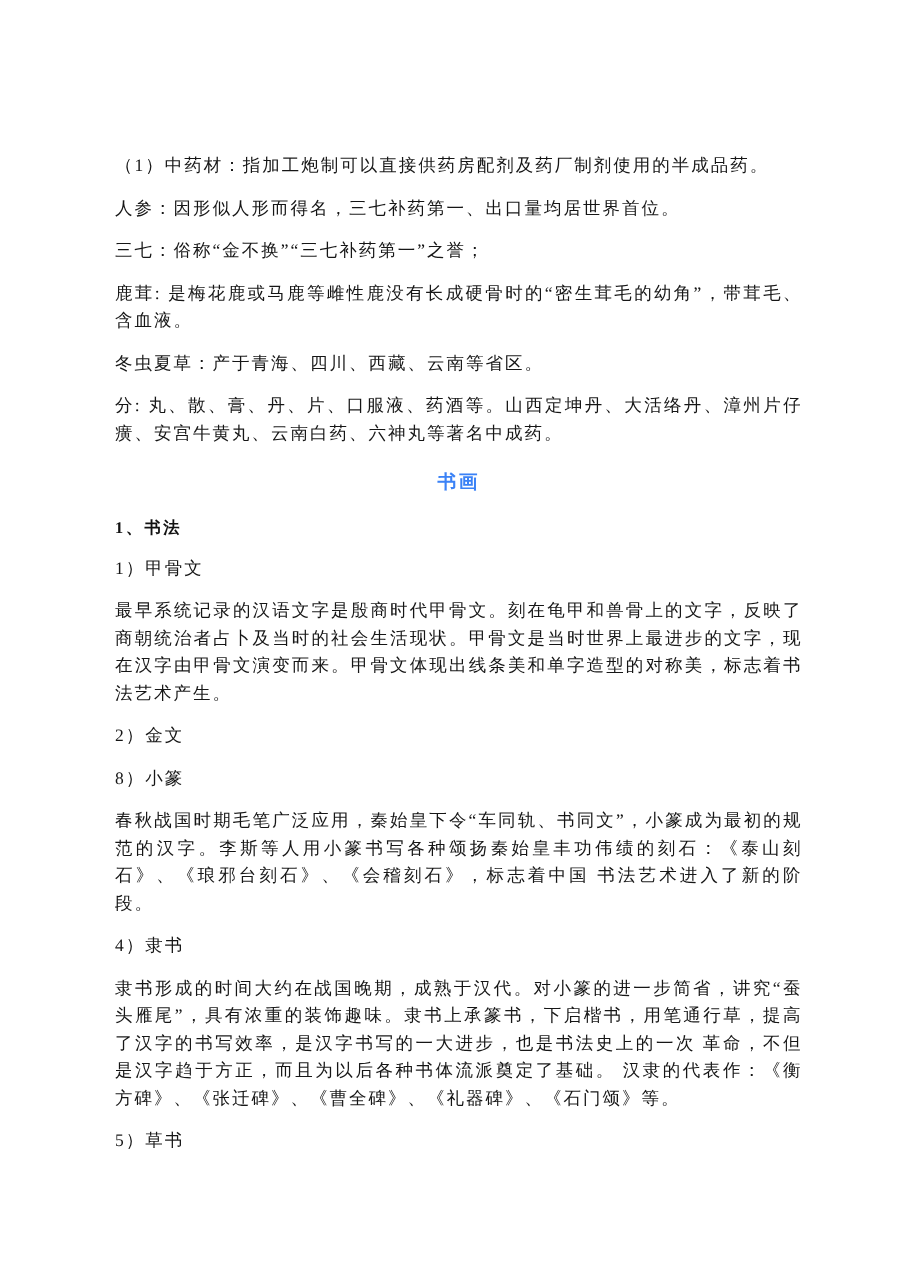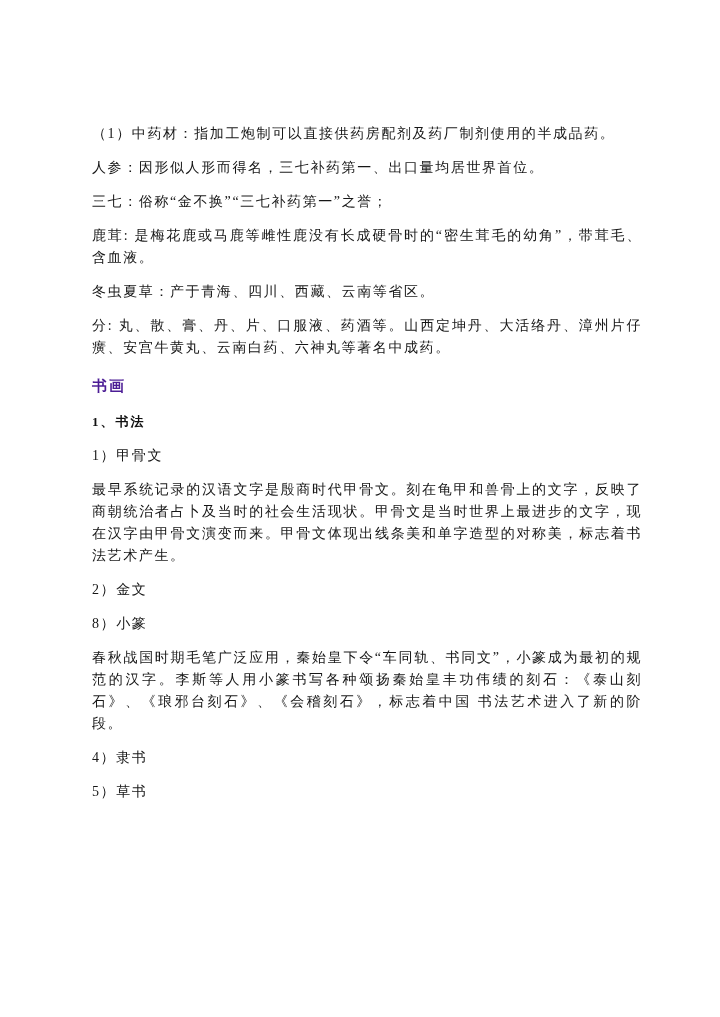--- a/index.html
+++ b/index.html
@@ -28,24 +28,24 @@
     line-height: 22px;
     letter-spacing: 1.6px;
     text-align: justify;
     margin: 0 0 12px 0;
     color: #161616;
   }
   .doc-title {
     font-size: 15px;
     line-height: 22px;
     font-weight: bold;
-    text-align: left;
+    text-align: center;
     letter-spacing: 2px;
     margin: 16px 0 12px 0;
-    color: #4c1d95;
+    color: #3b82f6;
   }
   .section-heading {
     font-size: 13px;
     line-height: 22px;
     font-weight: bold;
     letter-spacing: 2px;
     margin: 14px 0 12px 0;
     color: #111111;
   }
   .sub-label {
@@ -85,17 +85,18 @@
 
     <p class="sub-label">2）金文</p>
 
 
     <p class="sub-label">8）小篆</p>
 
     <p class="para">春秋战国时期毛笔广泛应用，秦始皇下令“车同轨、书同文”，小篆成为最初的规范的汉字。李斯等人用小篆书写各种颂扬秦始皇丰功伟绩的刻石：《泰山刻石》、《琅邪台刻石》、《会稽刻石》，标志着中国 书法艺术进入了新的阶段。</p>
 
     <p class="sub-label">4）隶书</p>
 
+    <p class="para">隶书形成的时间大约在战国晚期，成熟于汉代。对小篆的进一步简省，讲究“蚕头雁尾”，具有浓重的装饰趣味。隶书上承篆书，下启楷书，用笔通行草，提高了汉字的书写效率，是汉字书写的一大进步，也是书法史上的一次 革命，不但是汉字趋于方正，而且为以后各种书体流派奠定了基础。 汉隶的代表作：《衡方碑》、《张迁碑》、《曹全碑》、《礼器碑》、《石门颂》等。</p>
 
     <p class="sub-label">5）草书</p>
 
   </div>
 </div>
 
 </body></html>

